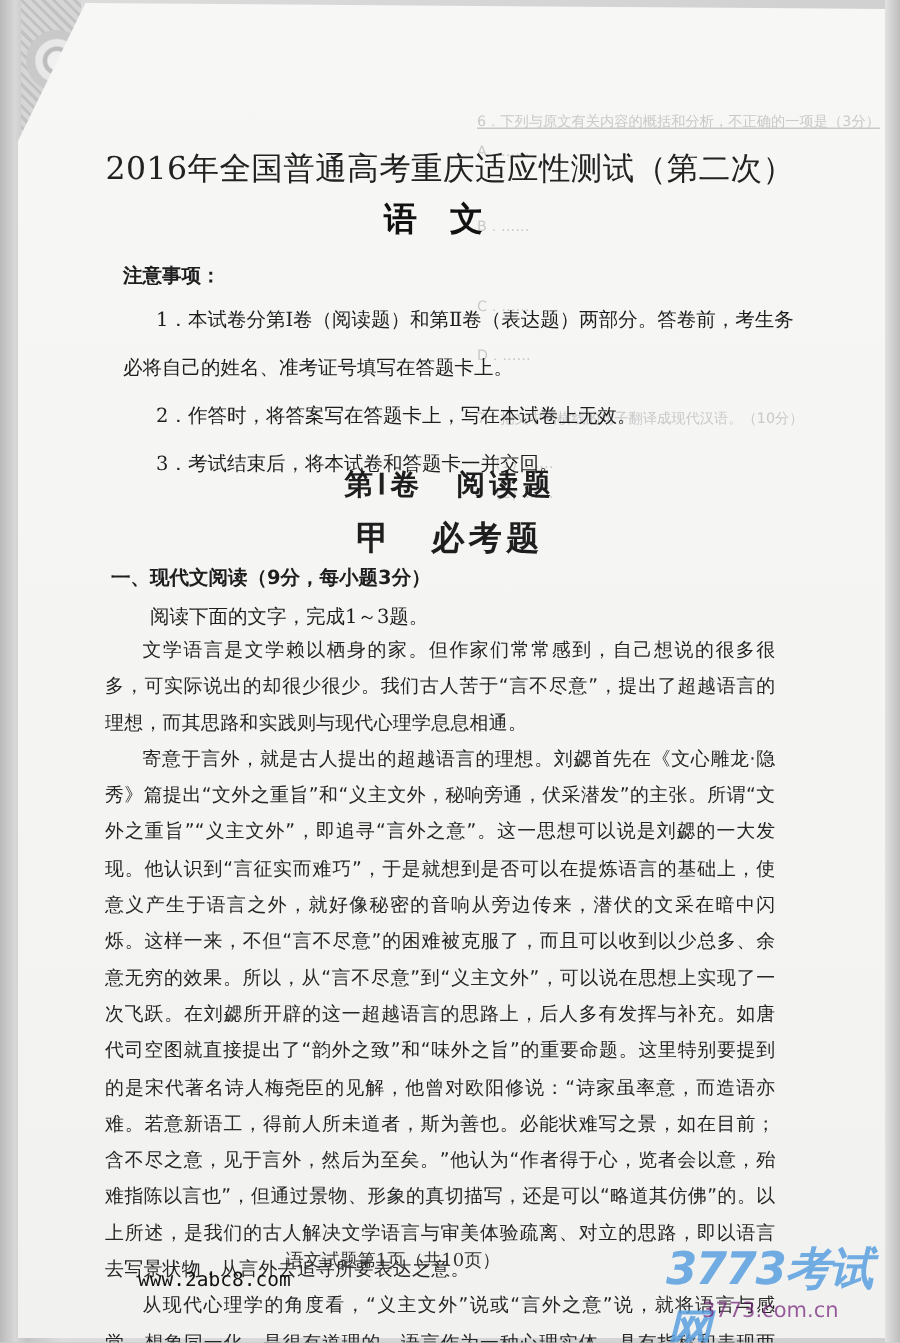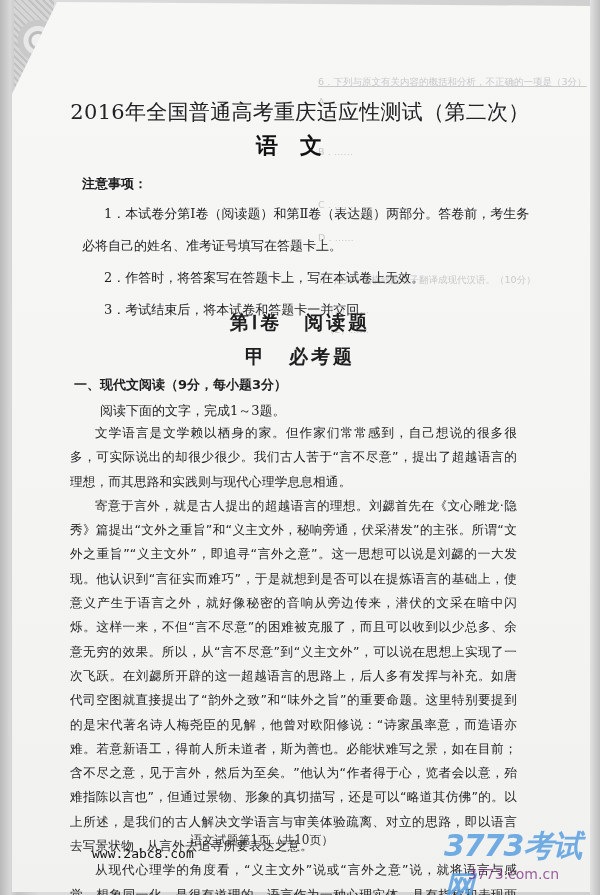--- a/index.html
+++ b/index.html
@@ -44,21 +44,21 @@
   }
   .notice-list { position: absolute; left: 82px; top: 198px; width: 460px; font-size: 13px; line-height: 32px; }
   .notice-item { text-indent: 22px; }
   .section-title {
     position: absolute; left: 0; width: 600px; top: 310px; text-align: center;
     font-size: 19px; font-weight: bold; letter-spacing: 3px;
     font-family: Liberation Serif, serif;
   }
   .part-title {
     position: absolute; left: 0; width: 600px; top: 344px; text-align: center;
-    font-size: 19px; font-weight: bold; letter-spacing: 3px;
+    font-size: 22px; font-weight: bold; letter-spacing: 3px;
     font-family: "DejaVu Sans", sans-serif;
   }
   .q-head {
     position: absolute; left: 74px; top: 376px; font-size: 13px; font-weight: bold;
     font-family: "DejaVu Sans", sans-serif;
   }
   .instr { position: absolute; left: 100px; top: 402px; font-size: 13px; }
   .passage {
     position: absolute; left: 70px; top: 421px; width: 447px;
     font-size: 12.6px; line-height: 24.3px; text-align: justify; color: #262626;

